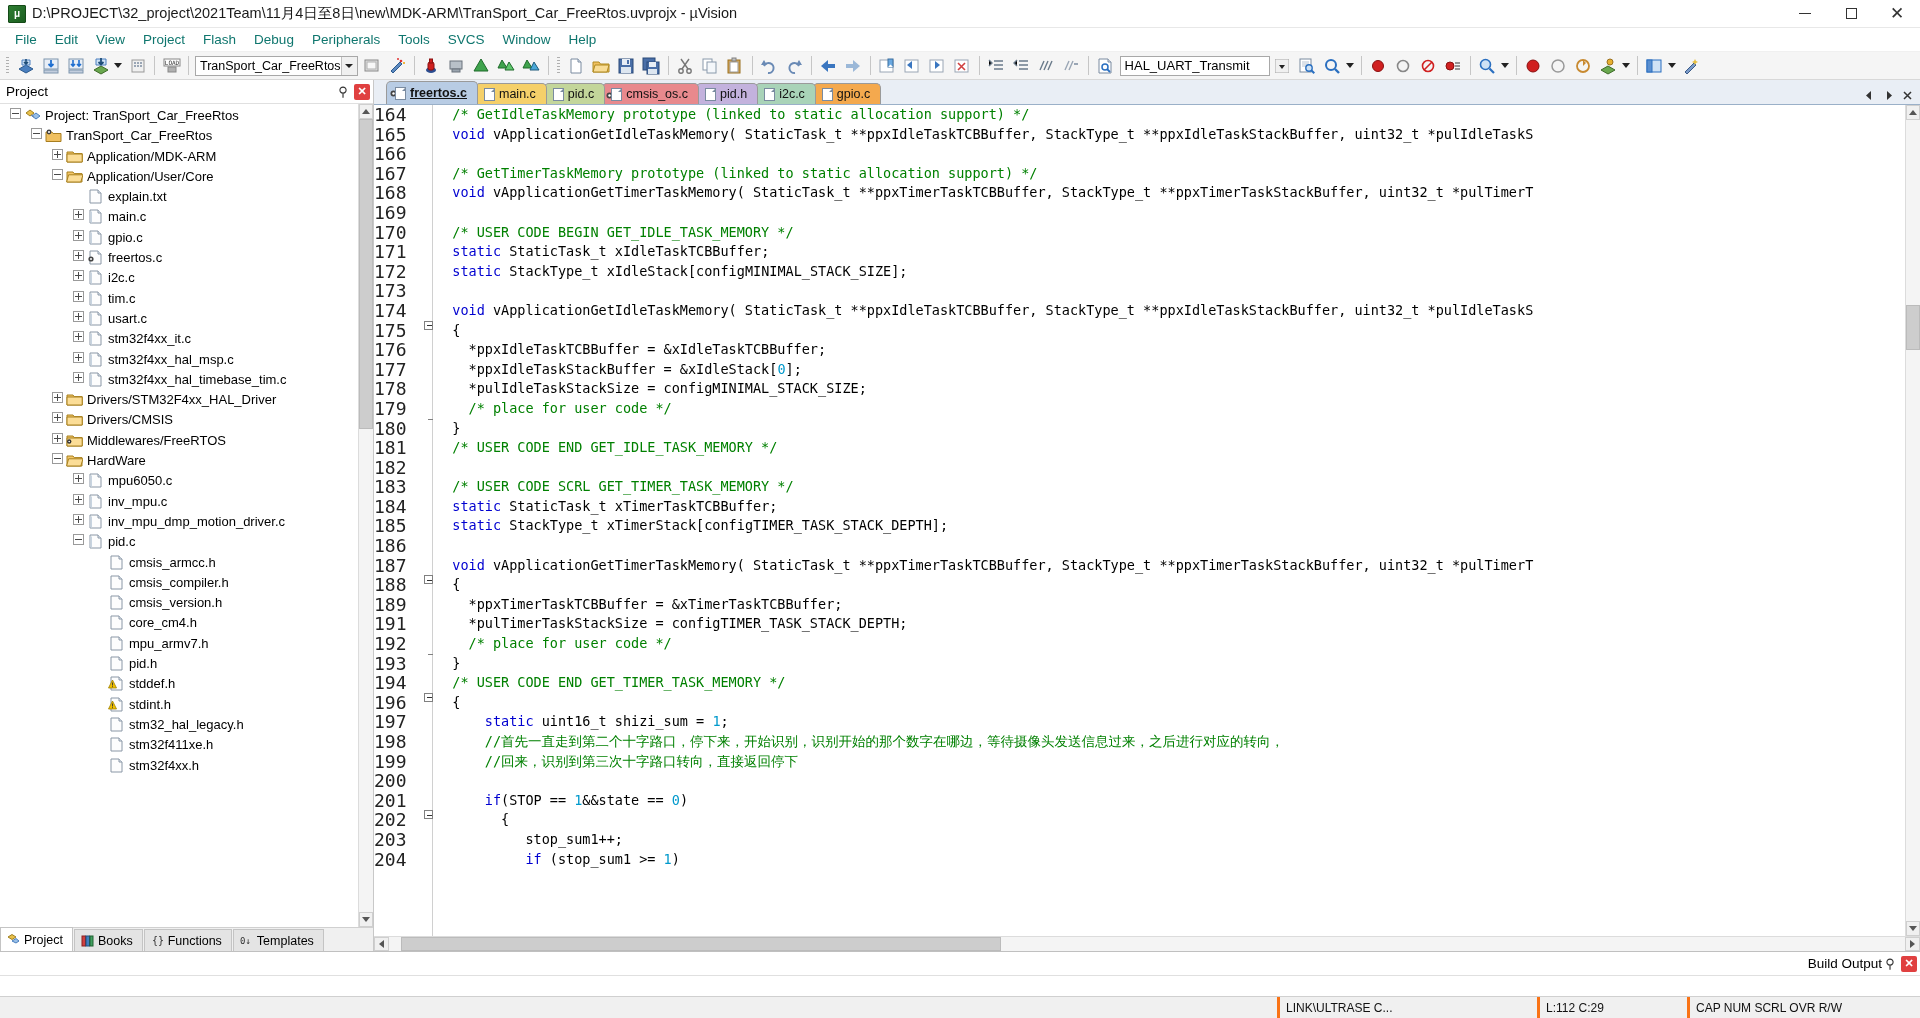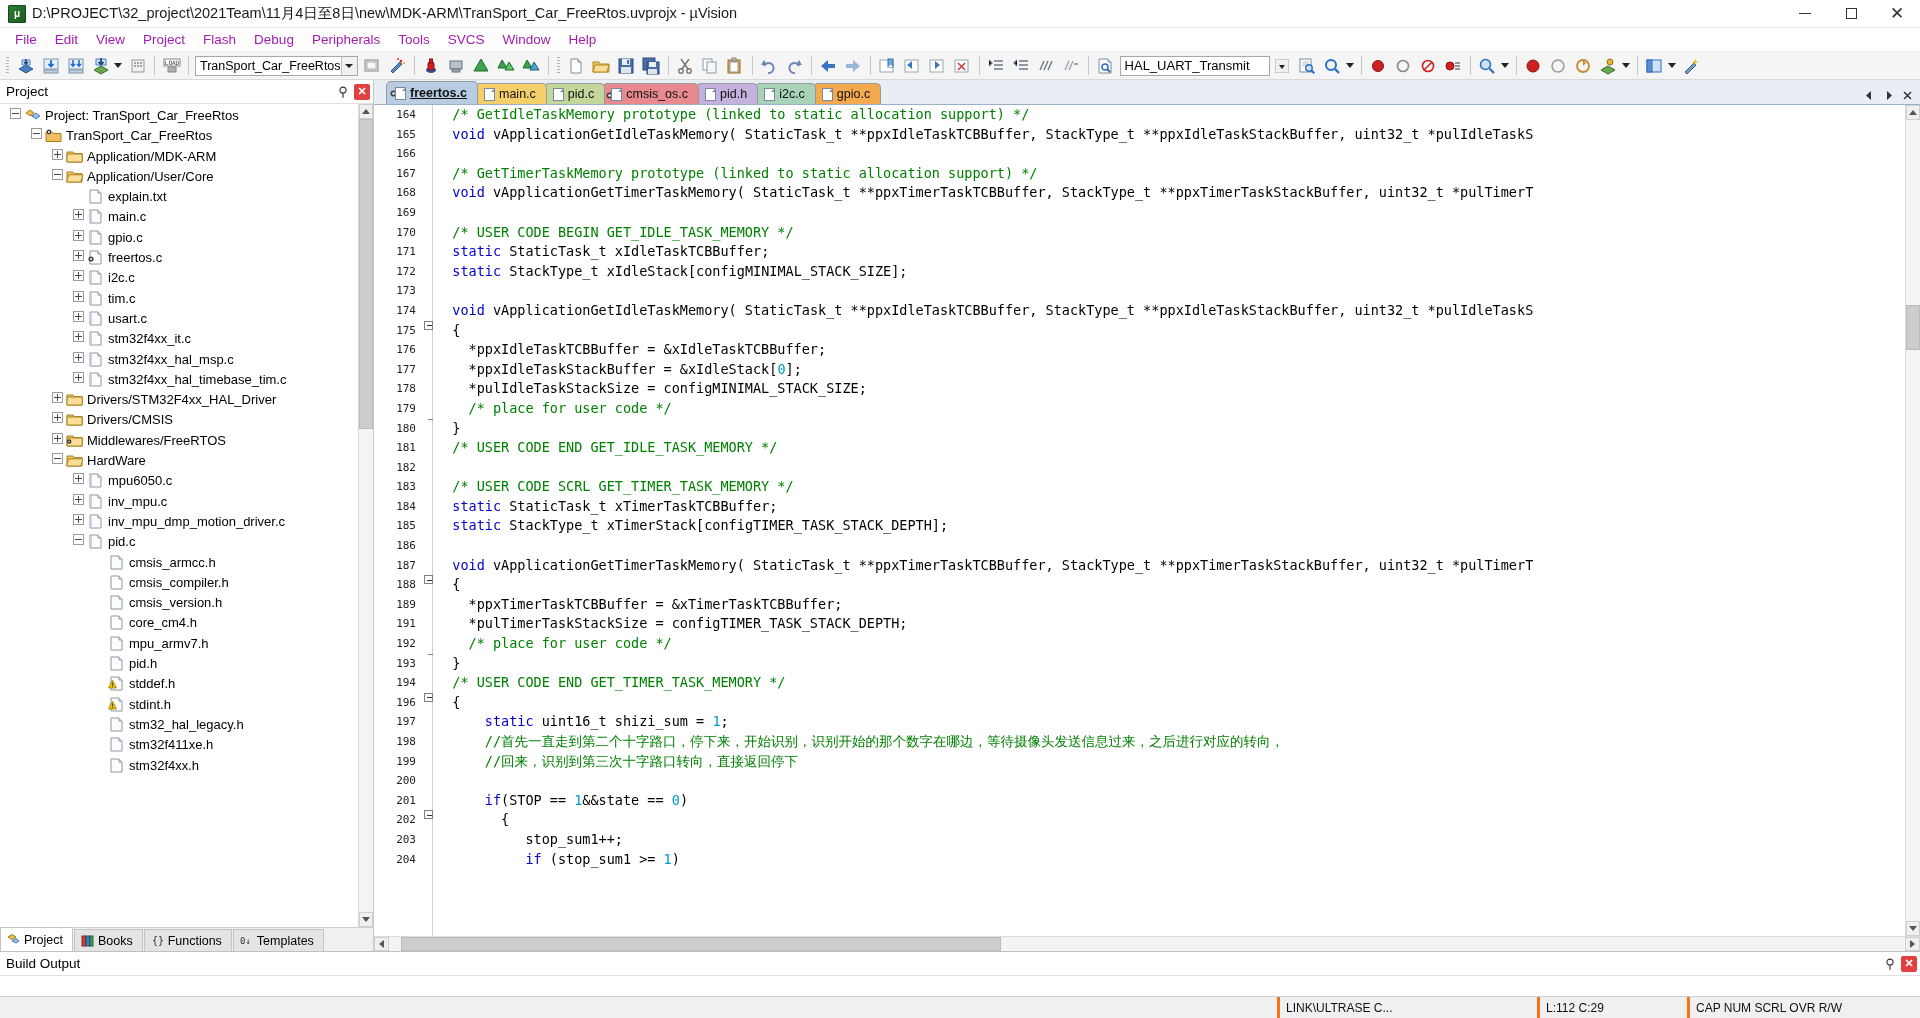--- a/index.html
+++ b/index.html
@@ -47,21 +47,21 @@
 
   
   .menubar {
     height: 24px; flex: 0 0 24px;
     background: #ffffff;
     display: flex; align-items: center;
     padding-left: 6px;
     border-bottom: 1px solid #f0f0f0;
   }
   .menu-item {
-    font-size: 13.5px; color: #a21caf;
+    font-size: 13.5px; color: #0f766e;
     padding: 2px 9px; cursor: default; white-space: nowrap;
   }
 
   
   .toolbar {
     height: 28px; flex: 0 0 28px;
     background: #f5f5f5;
     display: flex; align-items: center;
     border-bottom: 1px solid #d8d8d8;
     padding-left: 2px;
@@ -228,22 +228,22 @@
   .ed-body { flex: 1 1 auto; display: flex; min-height: 0; }
   .code-area {
     flex: 1 1 auto; min-width: 0; overflow: hidden; position: relative;
     background: #ffffff;
     font-family: "DejaVu Sans Mono", "Liberation Mono", monospace;
     font-size: 13.5px; line-height: 19.6px;
   }
   .gutter-line { position: absolute; left: 58px; top: 0; bottom: 0; width: 1px; background: #d0d0d0; }
   .cline { display: flex; align-items: flex-start; height: 19.6px; white-space: pre; }
   .lnum {
-    width: 46px; flex: 0 0 46px; text-align: right;
-    color: #222; padding-right: 4px; font-size: 11px;
+    width: 46px; flex: 0 0 46px; text-align: left;
+    color: #222; padding-right: 4px; font-size: 18px;
   }
   .fold {
     width: 16px; flex: 0 0 16px; position: relative;
     display: flex; align-items: center; justify-content: center;
   }
   .foldbox {
     width: 9px; height: 9px; border: 1px solid #808080; background: #fff;
     position: relative;
   }
   .foldbox::before {
@@ -269,21 +269,21 @@
   .hsb-track { flex:1 1 auto; position: relative; background: #f4f4f4; }
   .hsb-thumb { position:absolute; top:0; bottom:0; background:#cdcdcd; border:1px solid #bbb; }
 
   
   .build-pane { flex: 0 0 auto; background: #fff; border-top: 1px solid #c0c0c0; }
   .build-header {
     height: 24px; background: #fff; display: flex; align-items: center;
     font-size: 13.5px; color: #000; padding-left: 6px;
     border-bottom: 1px solid #e0e0e0;
   }
-  .build-header .bh-title { flex: 1; }
+  .build-header .bh-title { flex: 1; text-align: right; }
   .build-body { height: 20px; background: #fff; }
 
   
   .statusbar {
     height: 22px; flex: 0 0 22px; background: #f0f0f0;
     display: flex; align-items: center; border-top: 1px solid #d0d0d0;
     font-size: 12px; color: #111;
   }
   .st-cell { padding: 0 6px; white-space: nowrap; border-right: 3px solid #f97316; height: 22px; display: flex; align-items: center; }
   .st-grow { flex: 1 1 auto; }

